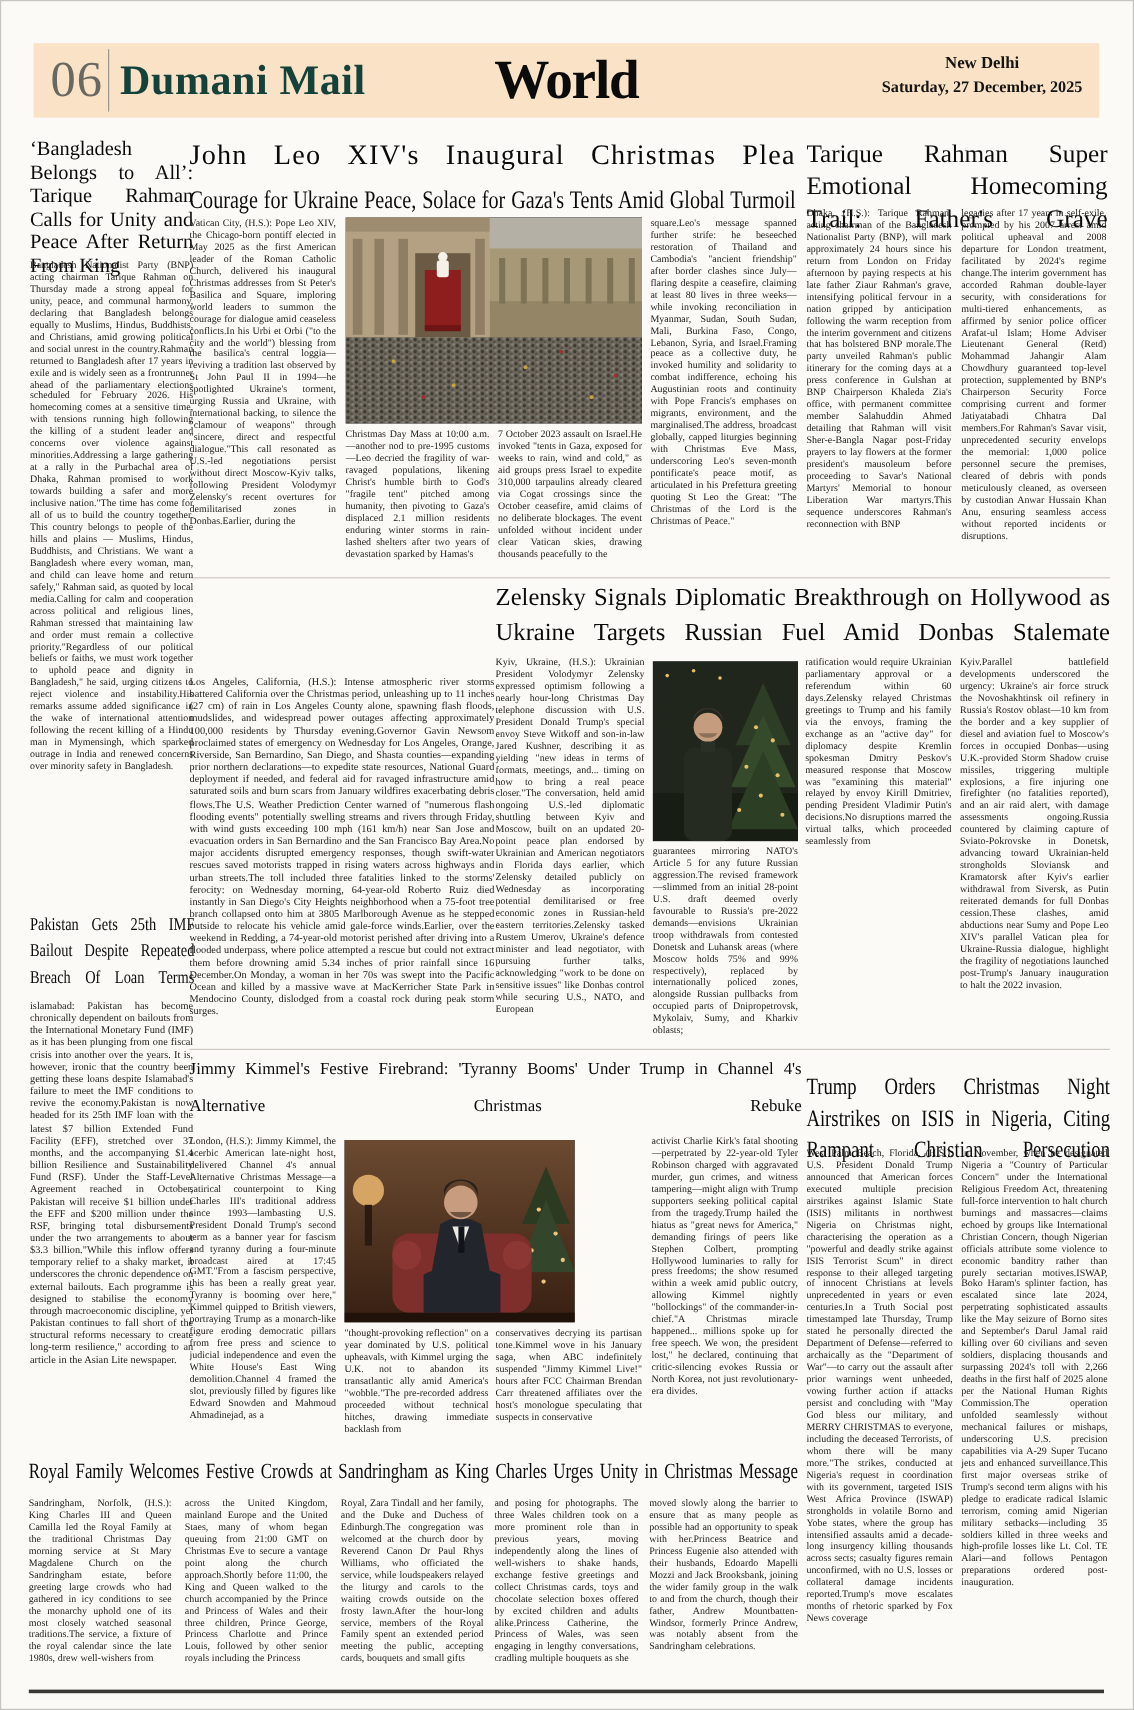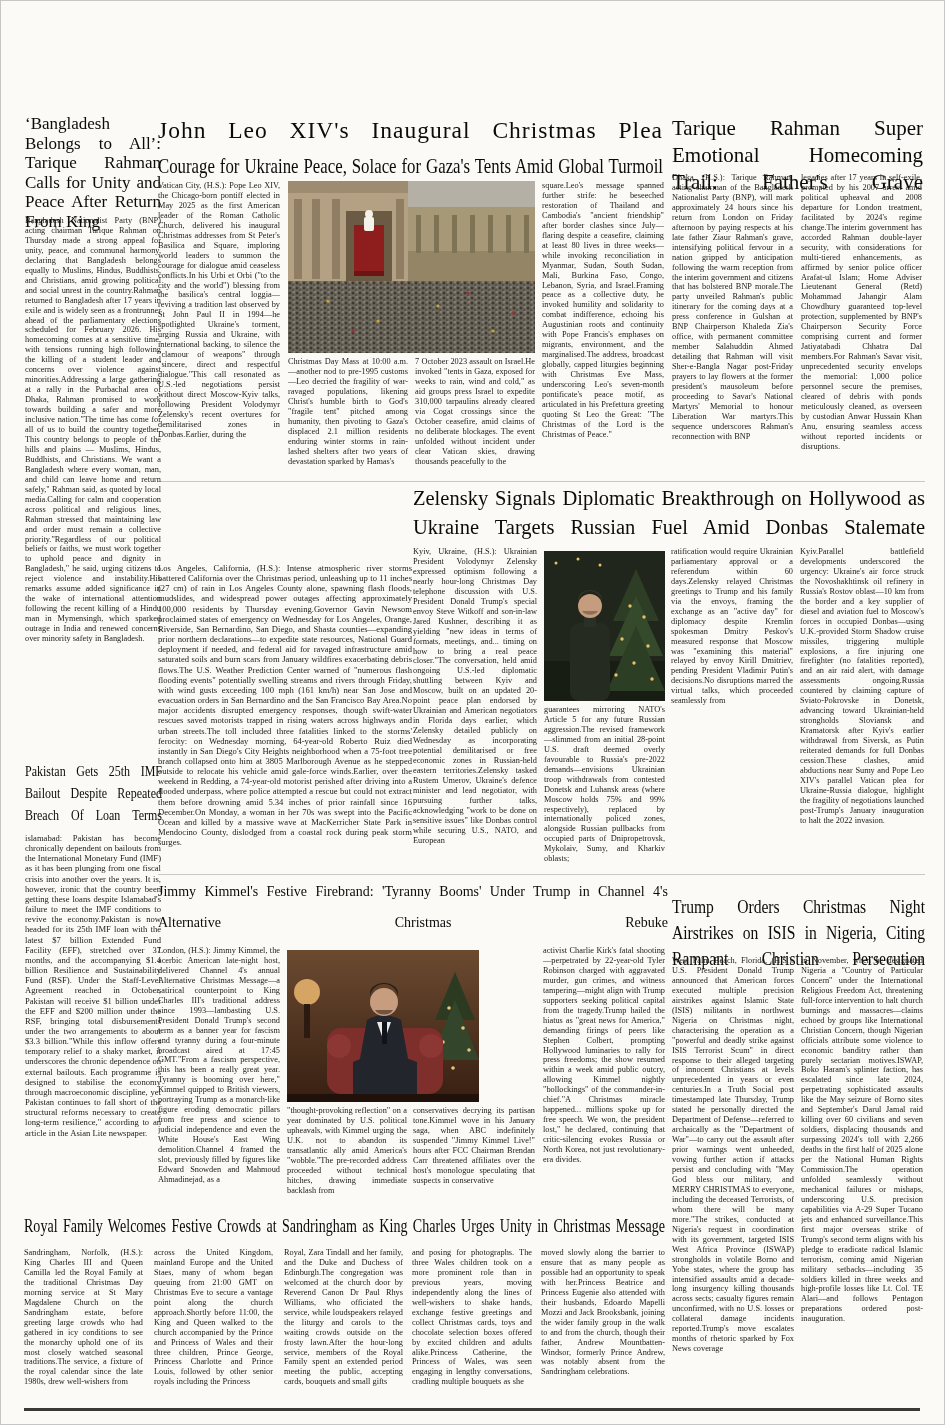--- a/index.html
+++ b/index.html
@@ -26,20 +26,30 @@
   .photo{position:absolute;overflow:hidden;background:#444;}
   .photo svg{display:block;}
   .rule-h{position:absolute;height:1px;background:#ccc8c1;}
   .rule-bottom{position:absolute;left:24px;top:1408px;width:896px;height:3px;background:#3a3835;}
 </style>
 </head>
 <body>
 
 <div class="page">
 
+  <div class="band">
+    <div class="pagenum">06</div>
+    <div class="vdiv"></div>
+    <div class="masthead">Dumani Mail</div>
+    <div class="section">World</div>
+    <div class="dateline">
+      <div class="dl-city">New Delhi</div>
+      <div class="dl-date">Saturday, 27 December, 2025</div>
+    </div>
+  </div>
 
   <div class="rule-h" style="left:158px;top:481px;width:767px;"></div>
   <div class="rule-h" style="left:158px;top:874px;width:767px;"></div>
 
   <div class="hl j" style="left:25px;top:114px;width:136px;font-size:17px;line-height:19.5px;">‘Bangladesh Belongs to All’: Tarique Rahman Calls for Unity and Peace After Return From King</div>
   <div class="bt s" style="left:25px;top:216px;width:136px;height:518px;">Bangladesh Nationalist Party (BNP) acting chairman Tarique Rahman on Thursday made a strong appeal for unity, peace, and communal harmony, declaring that Bangladesh belongs equally to Muslims, Hindus, Buddhists, and Christians, amid growing political and social unrest in the country.Rahman returned to Bangladesh after 17 years in exile and is widely seen as a frontrunner ahead of the parliamentary elections scheduled for February 2026. His homecoming comes at a sensitive time, with tensions running high following the killing of a student leader and concerns over violence against minorities.Addressing a large gathering at a rally in the Purbachal area of Dhaka, Rahman promised to work towards building a safer and more inclusive nation."The time has come for all of us to build the country together. This country belongs to people of the hills and plains — Muslims, Hindus, Buddhists, and Christians. We want a Bangladesh where every woman, man, and child can leave home and return safely," Rahman said, as quoted by local media.Calling for calm and cooperation across political and religious lines, Rahman stressed that maintaining law and order must remain a collective priority."Regardless of our political beliefs or faiths, we must work together to uphold peace and dignity in Bangladesh," he said, urging citizens to reject violence and instability.His remarks assume added significance in the wake of international attention following the recent killing of a Hindu man in Mymensingh, which sparked outrage in India and renewed concerns over minority safety in Bangladesh.</div>
 
   <div class="hl jall" style="left:158px;top:117px;width:505px;font-size:23.5px;line-height:27px;letter-spacing:1px;">John Leo XIV's Inaugural Christmas Plea</div>
   <div class="hl" style="left:158px;top:146px;width:505px;font-size:21px;line-height:40px;">
     <div class="cond jall">Courage for Ukraine Peace, Solace for Gaza's Tents Amid Global Turmoil</div>

